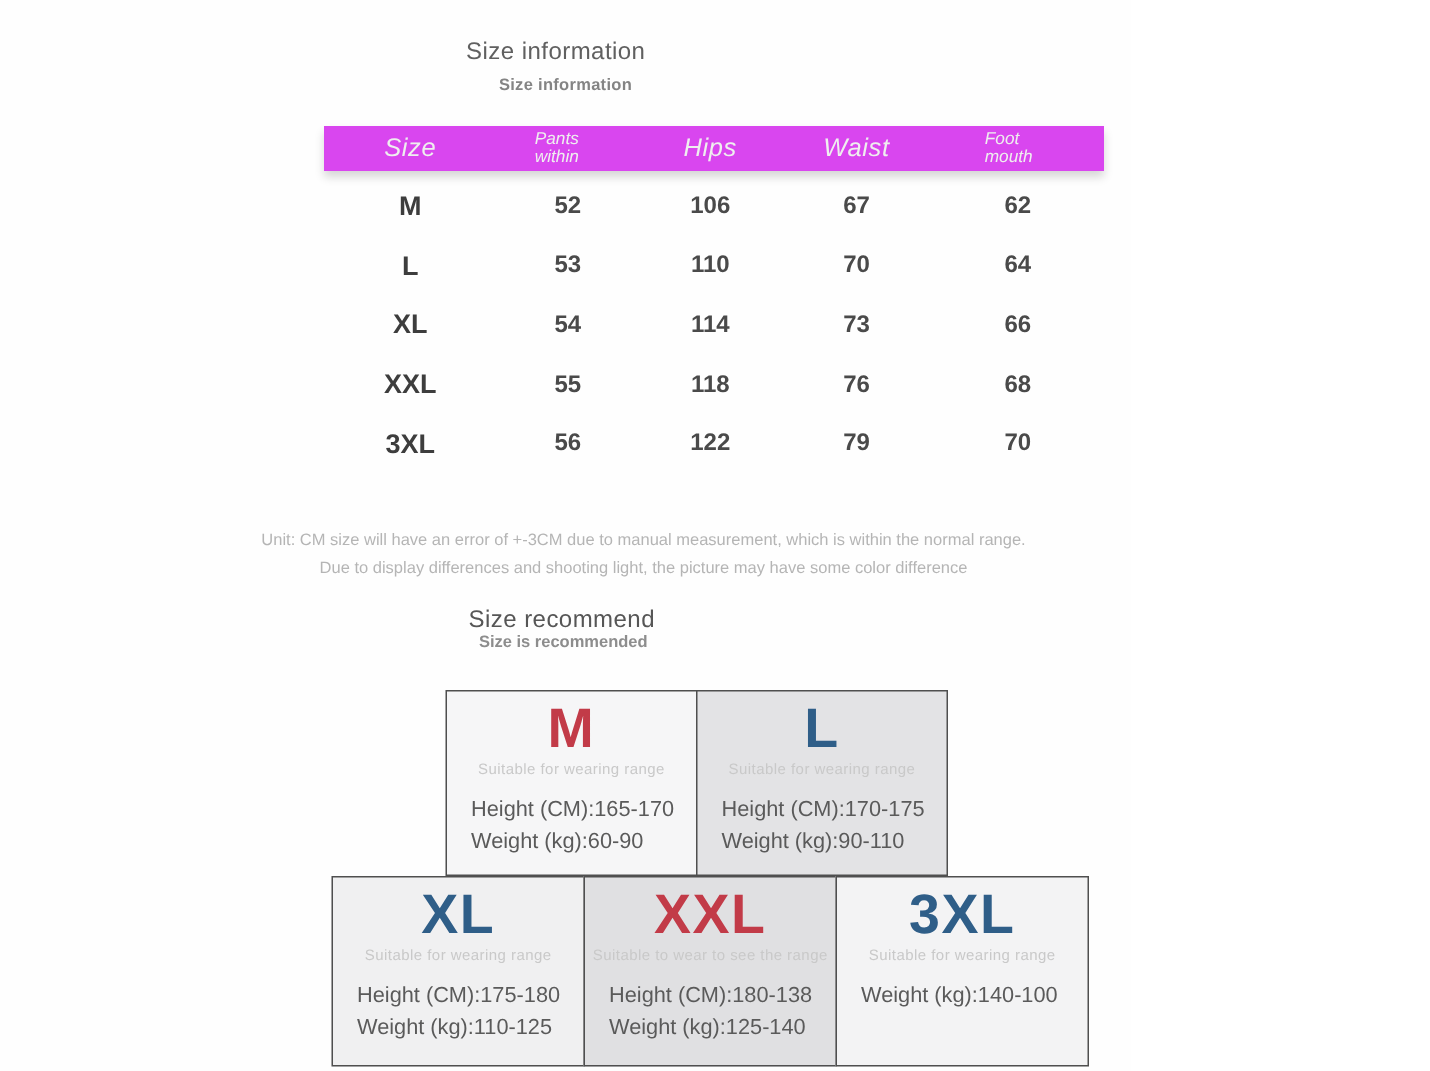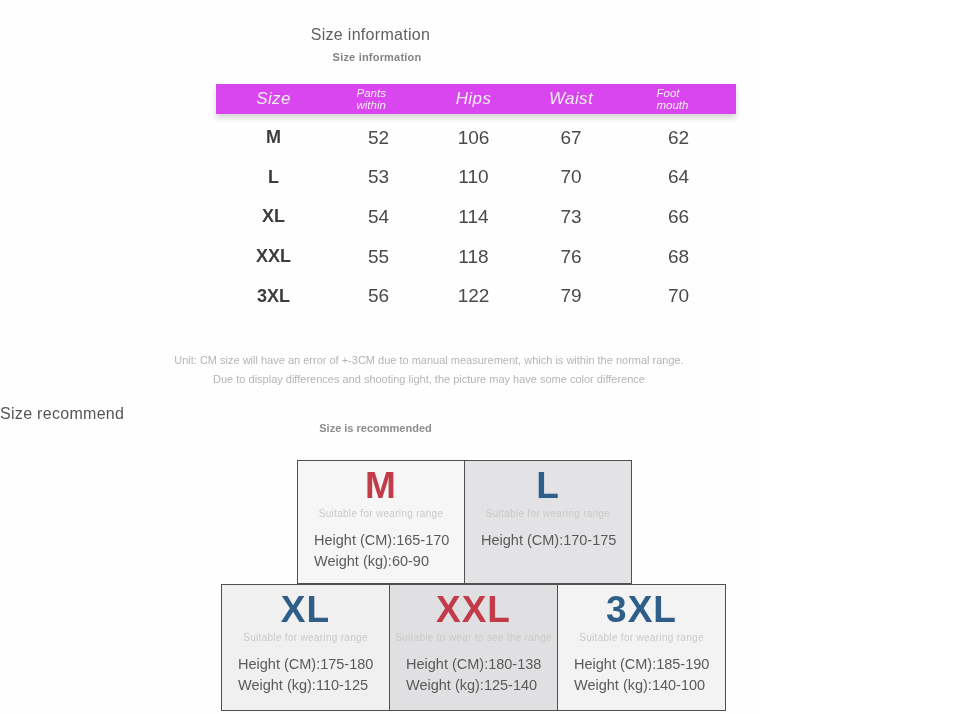--- a/index.html
+++ b/index.html
@@ -35,31 +35,31 @@
   .th { color: #efefef; }
   .th-lg { font-size: 17px; letter-spacing: .4px; }
   .th-sm { font-size: 11.5px; line-height: 1.08; }
   .th-sm .wrap { display: inline-block; max-width: 44px; text-align: left; }
   .tbody { position: absolute; left: 216px; top: 118px; width: 520px; }
   .trow {
     height: 39.6px;
     display: grid; grid-template-columns: 115px 95px 95px 100px 115px;
     align-items: center; justify-items: center;
   }
-  .td { font-size: 19px; color: #4a4a4a; font-weight: 400; }
+  .td { font-size: 16px; color: #4a4a4a; font-weight: 700; }
   .td-size { font-size: 18px; font-weight: 600; color: #3d3d3d; }
 
   
   .notes { position: absolute; top: 351px; left: 0; right: 0; text-align: center; transform: translateX(52px); }
   .note-line { font-size: 11px; color: #b5b5b5; line-height: 18.5px; }
 
   
   .rec-title {
     position: absolute; top: 405px; left: 0; right: 5px;
-    text-align: left; font-size: 16px; color: #565656; letter-spacing: .3px;
+    text-align: center; font-size: 16px; color: #565656; letter-spacing: .3px;
   }
   .rec-subtitle {
     position: absolute; top: 422px; left: 0; right: 3px;
     text-align: center; font-size: 11px; font-weight: 700; color: #8d8d8d;
   }
 
   
   .cards-row { position: absolute; display: flex; }
   .cards-top { left: 297px; top: 460px; }
   .cards-bottom { left: 221px; top: 584px; }
@@ -150,20 +150,21 @@
       <div class="card-lines">
         <div class="card-height">Height (CM):165-170</div>
         <div class="card-weight">Weight (kg):60-90</div>
       </div>
     </div>
     <div class="card card-bg-1">
       <div class="card-letter" style="color: rgb(47, 94, 136);">L</div>
       <div class="card-range">Suitable for wearing range</div>
       <div class="card-lines">
         <div class="card-height">Height (CM):170-175</div>
+        <div class="card-weight">Weight (kg):90-110</div>
       </div>
     </div>
   </div>
 
   <div class="cards-row cards-bottom">
     <div class="card card-bg-2">
       <div class="card-letter" style="color: rgb(47, 94, 136);">XL</div>
       <div class="card-range">Suitable for wearing range</div>
       <div class="card-lines">
         <div class="card-height">Height (CM):175-180</div>
@@ -175,19 +176,18 @@
       <div class="card-range">Suitable to wear to see the range</div>
       <div class="card-lines">
         <div class="card-height">Height (CM):180-138</div>
         <div class="card-weight">Weight (kg):125-140</div>
       </div>
     </div>
     <div class="card card-bg-4">
       <div class="card-letter" style="color: rgb(47, 94, 136);">3XL</div>
       <div class="card-range">Suitable for wearing range</div>
       <div class="card-lines">
-        <div class="card-height">Height (CM):185-190</div>
         <div class="card-weight">Weight (kg):140-100</div>
       </div>
     </div>
   </div>
 
 </div>
 
 </body></html>

